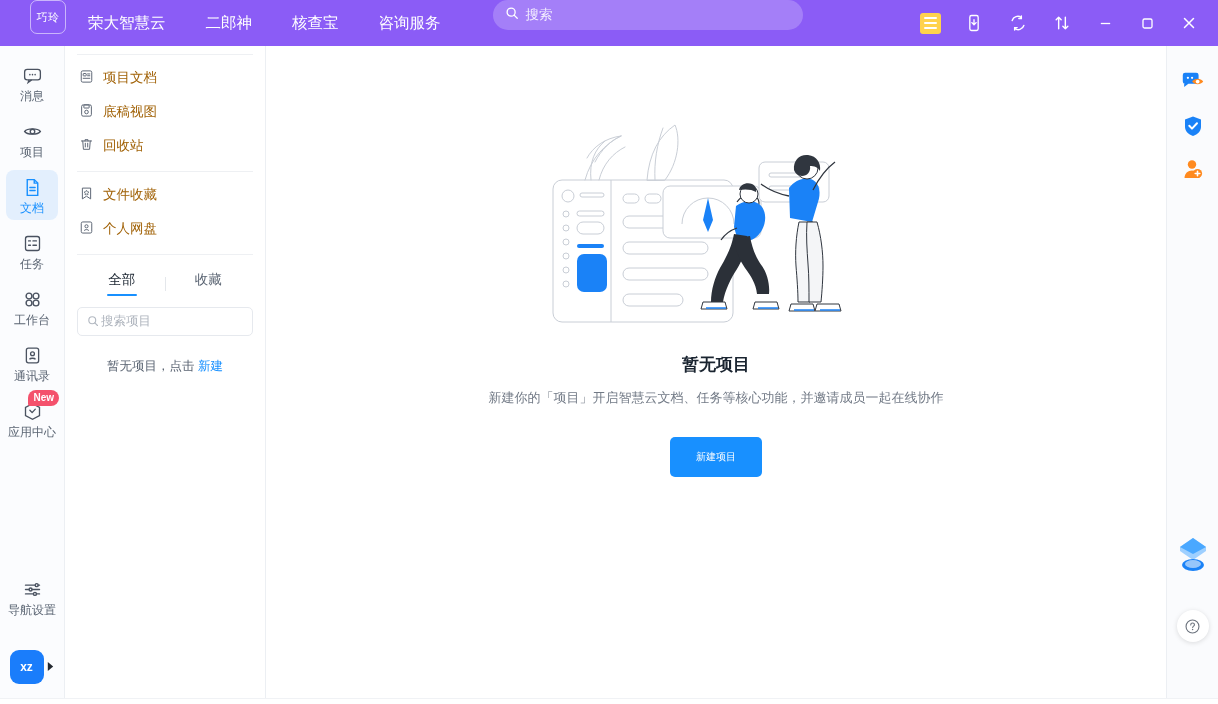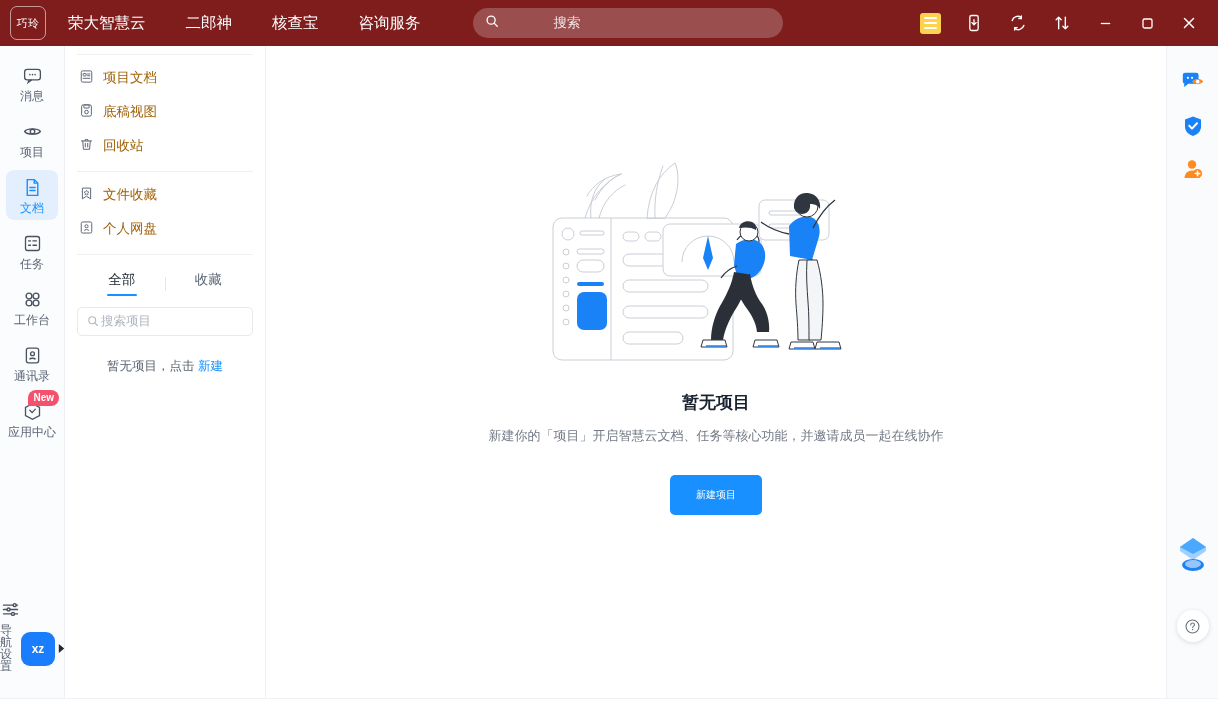--- a/index.html
+++ b/index.html
@@ -7,36 +7,36 @@
     width: 1218px; height: 704px;
     font-family: "Liberation Sans", "DejaVu Sans", sans-serif;
     overflow: hidden;
     background: #ffffff;
     -webkit-font-smoothing: antialiased;
   }
   .app { width: 1218px; height: 704px; display: flex; flex-direction: column; position: relative; }
 
   
   .titlebar {
-    height: 46px; flex: 0 0 46px; background: #7f1d1d;
-    display: flex; align-items: center; padding: 0 8px 0 0; position: relative;
+    height: 46px; flex: 0 0 46px; background: #8b5cf6;
+    display: flex; padding: 0 8px 0 20px; position: relative;
   }
   .logo-box {
     width: 36px; height: 34px; border: 1px solid rgba(255,255,255,.55); border-radius: 7px;
     display: flex; align-items: center; justify-content: center; margin-left: 10px; margin-right: 22px;
     color: #fff; font-size: 11px; letter-spacing: .5px; white-space: nowrap;
   }
   .nav-tabs { display: flex; align-items: center; gap: 40px; }
   .nav-tab { color: #ffffff; font-size: 15.5px; cursor: pointer; white-space: nowrap; }
   .search-wrap { margin-left: 52px; }
   .search-box {
     width: 310px; height: 30px; background: rgba(255,255,255,.22); border-radius: 15px;
     display: flex; align-items: center; padding: 0 12px; gap: 7px; cursor: text;
   }
-  .search-box .ph { color: rgba(255,255,255,.88); font-size: 13.5px; margin-left: 48px; }
+  .search-box .ph { color: rgba(255,255,255,.88); font-size: 13.5px; }
   .tb-right { margin-left: auto; display: flex; align-items: center; gap: 0; }
   .tb-icon {
     width: 38px; height: 34px; display: flex; align-items: center; justify-content: center;
     cursor: pointer; border-radius: 5px; margin: 0 3px;
   }
   .tb-icon.note-ic { background: transparent; }
   .note-glyph { width: 21px; height: 21px; background: #ffd24d; border-radius: 3px; display: flex;
     flex-direction: column; justify-content: center; gap: 3px; align-items: center; }
   .note-glyph i { display: block; width: 13px; height: 2px; background: #fff; border-radius: 1px; }
   .win-btn {
@@ -58,21 +58,21 @@
   }
   .rail-item .lbl { font-size: 12px; color: #5b6573; line-height: 1; }
   .rail-item.active { background: #e3effd; }
   .rail-item.active .lbl { color: #1890ff; }
   .rail-item svg { display: block; }
   .new-badge {
     position: absolute; top: -4px; right: -1px; background: #f4516c; color: #fff;
     font-size: 10px; line-height: 1; padding: 3px 5px 3px 5px; border-radius: 8px 8px 8px 2px;
     font-weight: bold;
   }
-  .rail-bottom { margin-top: auto; width: 100%; display: flex; align-items: center; padding-bottom: 14px; }
+  .rail-bottom { margin-top: auto; width: 100%; display: flex; flex-direction: column; align-items: center; padding-bottom: 14px; }
   .avatar-row { display: flex; align-items: center; gap: 2px; margin-top: 22px; }
   .avatar {
     width: 34px; height: 34px; border-radius: 9px; background: #1a7dfb; color: #fff;
     display: flex; align-items: center; justify-content: center; font-size: 12px; font-weight: bold; cursor: pointer;
   }
 
   
   .panel {
     width: 201px; flex: 0 0 201px; background: #fff; border-right: 1px solid #eceff3;
     display: flex; flex-direction: column; position: relative;
@@ -102,21 +102,21 @@
   .panel-search {
     margin: 11px 12px 0; height: 29px; border: 1px solid #e6e9ee; border-radius: 5px;
     display: flex; align-items: center; gap: 2px; padding: 0 9px; cursor: text;
   }
   .panel-search .ph { color: #aeb4bd; font-size: 12.5px; }
   .empty-hint { text-align: center; font-size: 12.5px; color: #5b6573; margin-top: 22px; }
   .empty-hint a { color: #1890ff; text-decoration: none; cursor: pointer; }
 
   
   .main { flex: 1 1 auto; background: #fff; position: relative; display: flex;
-          flex-direction: column; align-items: center; justify-content: flex-start; padding-top: 110px; }
+          flex-direction: column; align-items: center; justify-content: flex-start; padding-top: 72px; }
   .illus { width: 330px; height: 205px; }
   .empty-title { font-size: 17px; font-weight: bold; color: #1a2430; margin-top: 30px; }
   .empty-desc { font-size: 13px; color: #727a86; margin-top: 13px; }
   .primary-btn {
     margin-top: 30px; background: #1890ff; color: #fff; border: none; border-radius: 5px;
     height: 40px; padding: 0 26px; font-size: 10px; cursor: pointer;
     font-family: "Liberation Sans", sans-serif;
   }
 
   

